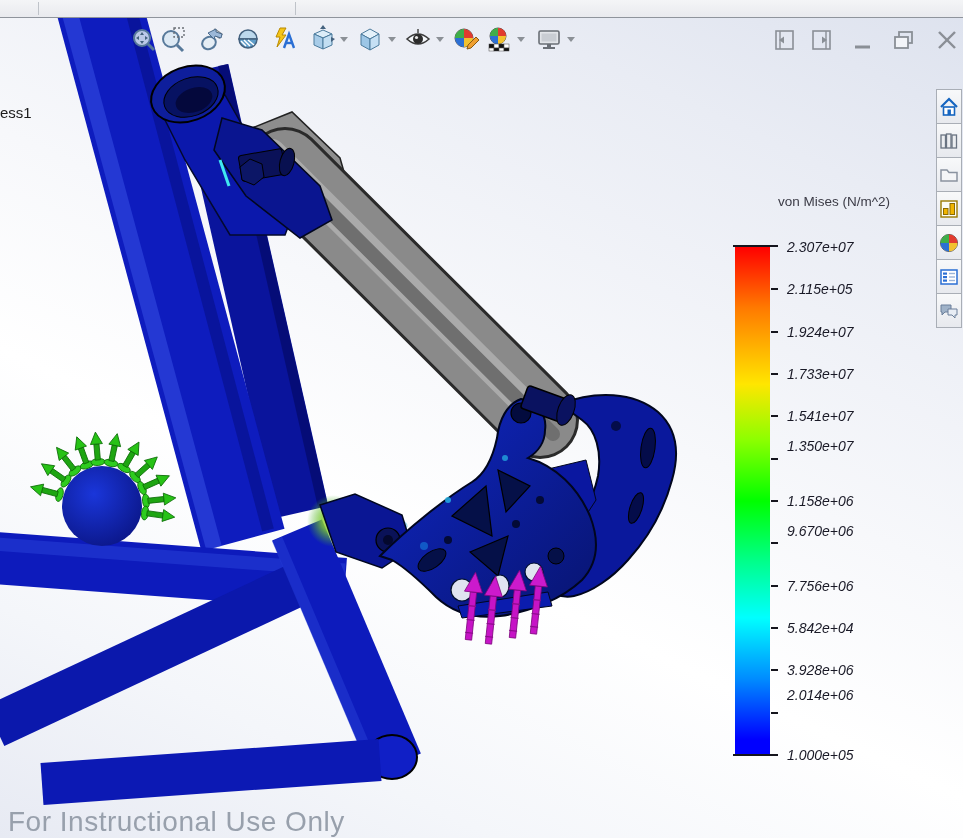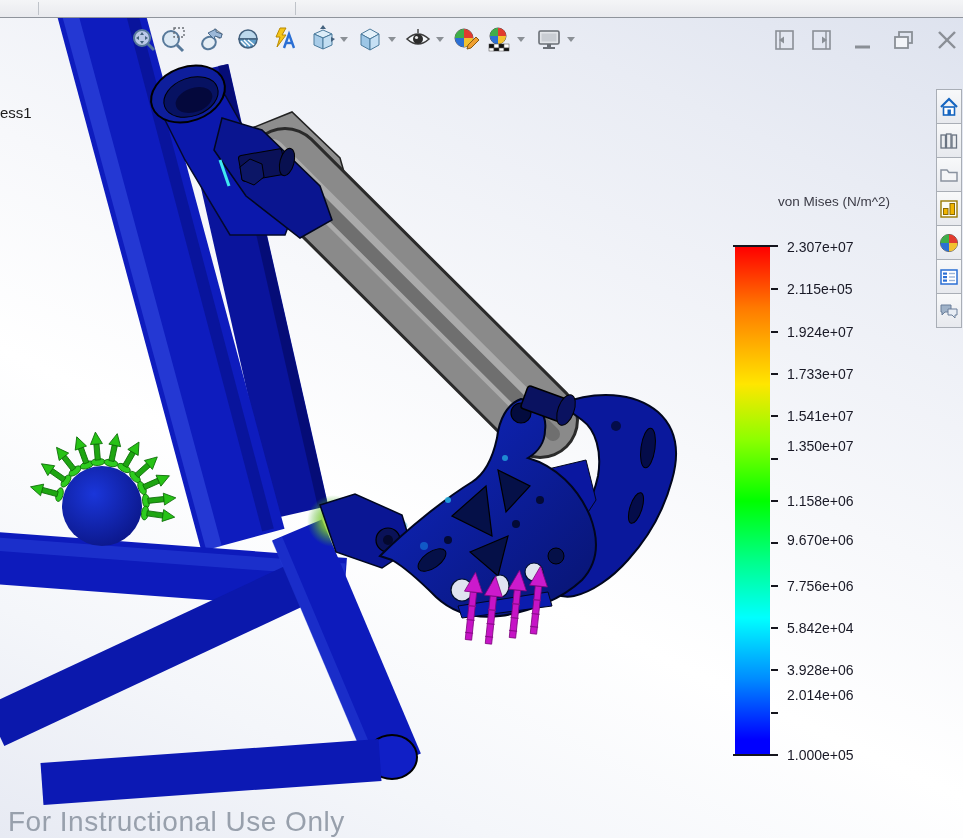--- a/index.html
+++ b/index.html
@@ -26,21 +26,21 @@
   .tp-tab{width:26px;height:35px;box-sizing:border-box;border:1px solid #a9aeb6;margin-top:-1px;
     background:linear-gradient(#f8f9fa,#e7e9ee);display:flex;align-items:center;justify-content:center;}
   
   .legend{position:absolute;left:733px;top:190px;width:225px;height:585px;z-index:20;}
   .lg-title{position:absolute;left:2px;top:4px;font-size:13.5px;color:#3b3b46;margin-left:43px;}
   .lg-bar{position:absolute;left:2px;top:57px;width:35px;height:508px;
     background:linear-gradient(180deg,#ff0000 0%,#ff7a00 12%,#ffe600 27%,#8cff00 38%,#00ff00 50%,
       #00ff8c 62%,#00ffff 73%,#008cff 85%,#0000ff 97%);}
   .lg-line{position:absolute;left:0;width:45px;height:2px;background:#15151d;}
   .lg-tick{position:absolute;left:38px;width:7px;height:2px;background:#15151d;}
-  .lg-label{position:absolute;left:54px;width:110px;font-size:14px;color:#191926;}
+  .lg-label{position:absolute;left:54px;width:110px;font-size:14px;color:#191926;font-style:italic;}
   
   .plot-frag{position:absolute;left:0px;top:104px;font-size:15px;color:#1c1c1c;z-index:10;}
   .watermark{position:absolute;left:8px;top:806px;font-size:28px;font-weight:normal;color:#98a0ac;
     letter-spacing:.5px;z-index:10;white-space:nowrap;}
   .scene{position:absolute;left:0;top:0;z-index:5;}
 </style>
 </head>
 <body>
 
 <div class="screen">
@@ -213,21 +213,21 @@
     <div class="lg-tick" style="top:437px"></div>
     <div class="lg-tick" style="top:479px"></div>
     <div class="lg-tick" style="top:522px"></div>
     <div class="lg-label" style="top:49px">2.307e+07</div>
     <div class="lg-label" style="top:91px">2.115e+05</div>
     <div class="lg-label" style="top:134px">1.924e+07</div>
     <div class="lg-label" style="top:176px">1.733e+07</div>
     <div class="lg-label" style="top:218px">1.541e+07</div>
     <div class="lg-label" style="top:248px">1.350e+07</div>
     <div class="lg-label" style="top:303px">1.158e+06</div>
-    <div class="lg-label" style="top:342px">9.670e+06</div>
+    <div class="lg-label" style="top:333px">9.670e+06</div>
     <div class="lg-label" style="top:388px">7.756e+06</div>
     <div class="lg-label" style="top:430px">5.842e+04</div>
     <div class="lg-label" style="top:472px">3.928e+06</div>
     <div class="lg-label" style="top:497px">2.014e+06</div>
     <div class="lg-label" style="top:557px">1.000e+05</div>
   </div>
 
   <div class="hud">
     <span class="icon">
       <svg width="28" height="28">

